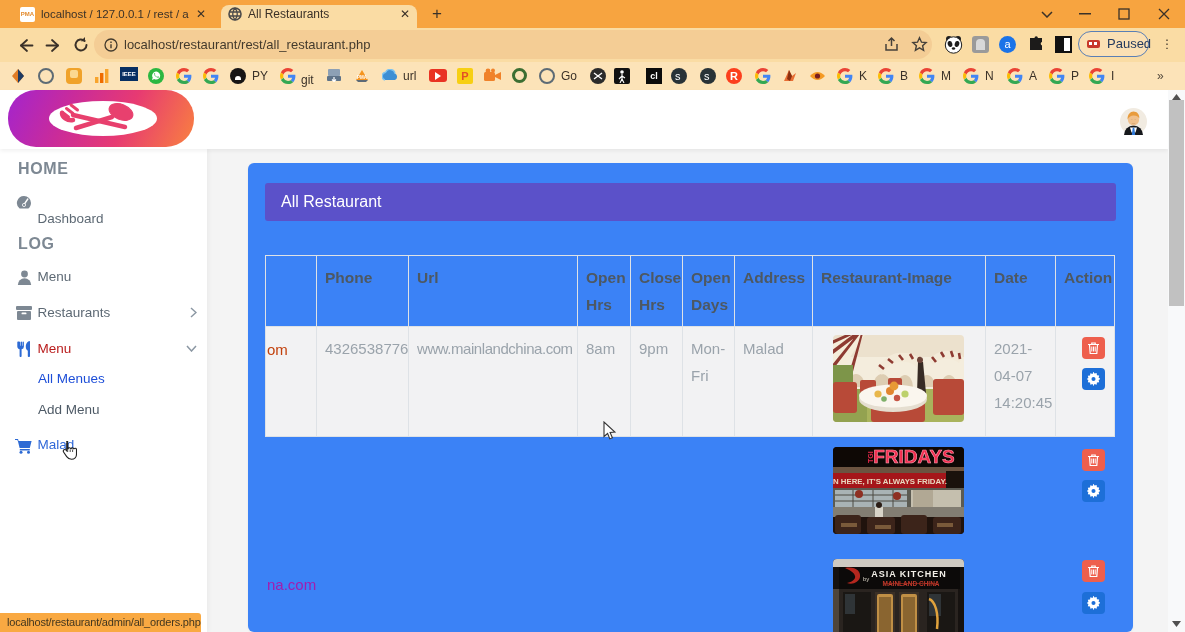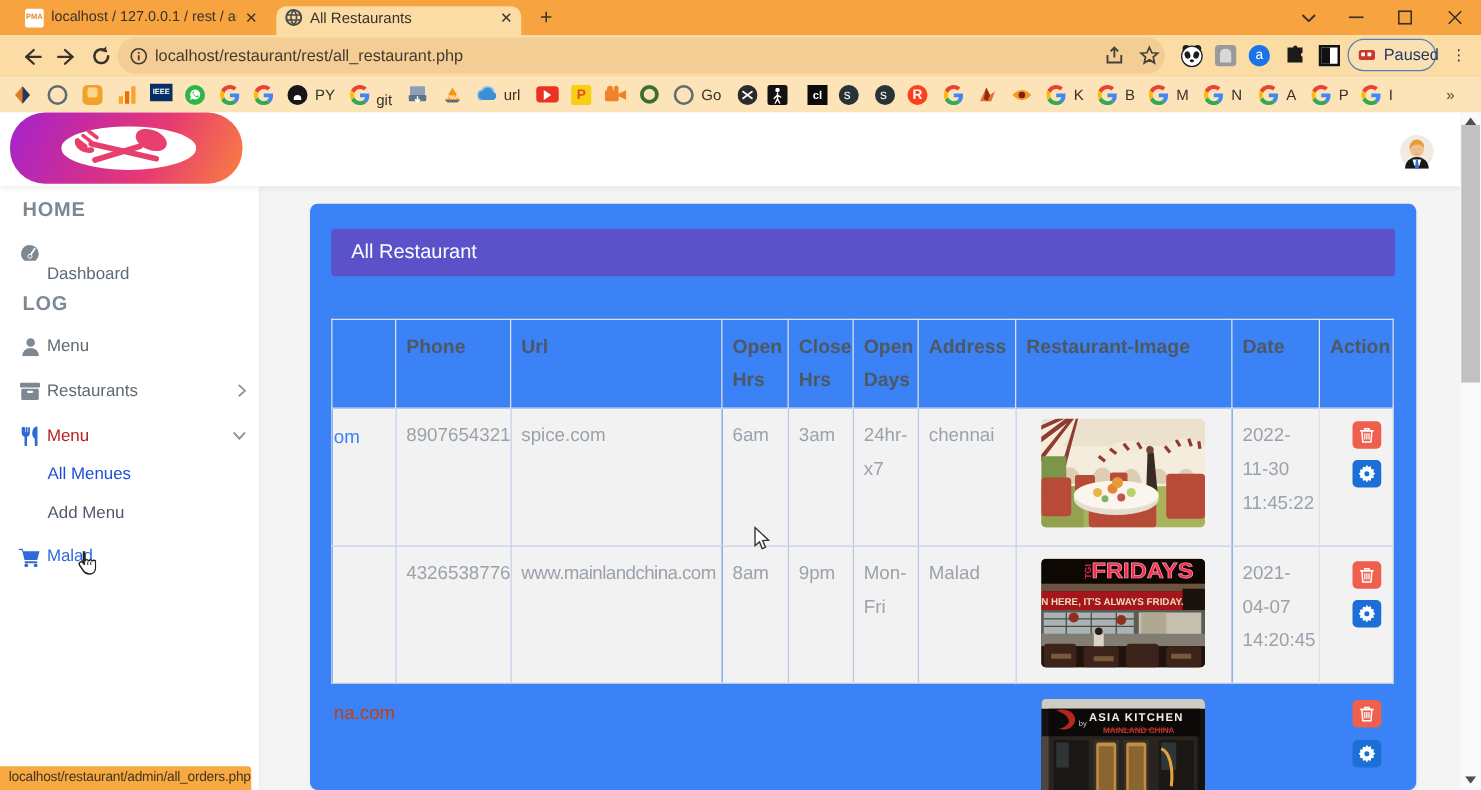--- a/index.html
+++ b/index.html
@@ -344,32 +344,20 @@
           <th>Open Hrs</th>
           <th>Close Hrs</th>
           <th>Open Days</th>
           <th>Address</th>
           <th>Restaurant-Image</th>
           <th>Date</th>
           <th>Action</th>
         </tr>
 <tr class="odd r">
           <td></td>
-          <td>8907654321</td>
-          <td>spice.com</td>
-          <td>6am</td>
-          <td>3am</td>
-          <td>24hr-<br>x7</td>
-          <td>chennai</td>
-          <td></td>
-          <td>2022-<br>11-30<br>11:45:22</td>
-          <td></td>
-        </tr>
-<tr class="odd r">
-          <td></td>
           <td>4326538776</td>
           <td style="letter-spacing:-.45px">www.mainlandchina.com</td>
           <td>8am</td>
           <td>9pm</td>
           <td>Mon-<br>Fri</td>
           <td>Malad</td>
           <td></td>
           <td>2021-<br>04-07<br>14:20:45</td>
           <td></td>
         </tr>
@@ -527,16 +515,16 @@
   </svg>
 
 <div class="abs" id="sbar"></div>
 <div class="abs" id="sthumb"></div>
 <svg class="abs" style="left:1172px;top:94px" width="9" height="6" viewBox="0 0 9 6">
     <path d="M4.5 0L9 6H0z" fill="#505050"></path>
   </svg>
 <svg class="abs" style="left:1172px;top:621px" width="9" height="6" viewBox="0 0 9 6">
     <path d="M4.5 6L0 0h9z" fill="#505050"></path>
   </svg>
-<div class="abs" style="left:267px;top:341px;font-size:15px;color:#3b82f6">om</div>
-<div class="abs" style="left:267px;top:562px;font-size:15px;color:#c2410c">na.com</div>
+<div class="abs" style="left:267px;top:341px;font-size:15px;color:#c2410c">om</div>
+<div class="abs" style="left:267px;top:576px;font-size:15px;color:#a21caf">na.com</div>
 
 <div class="abs" id="statusbub">localhost/restaurant/admin/all_orders.php</div>
 
 </body></html>

